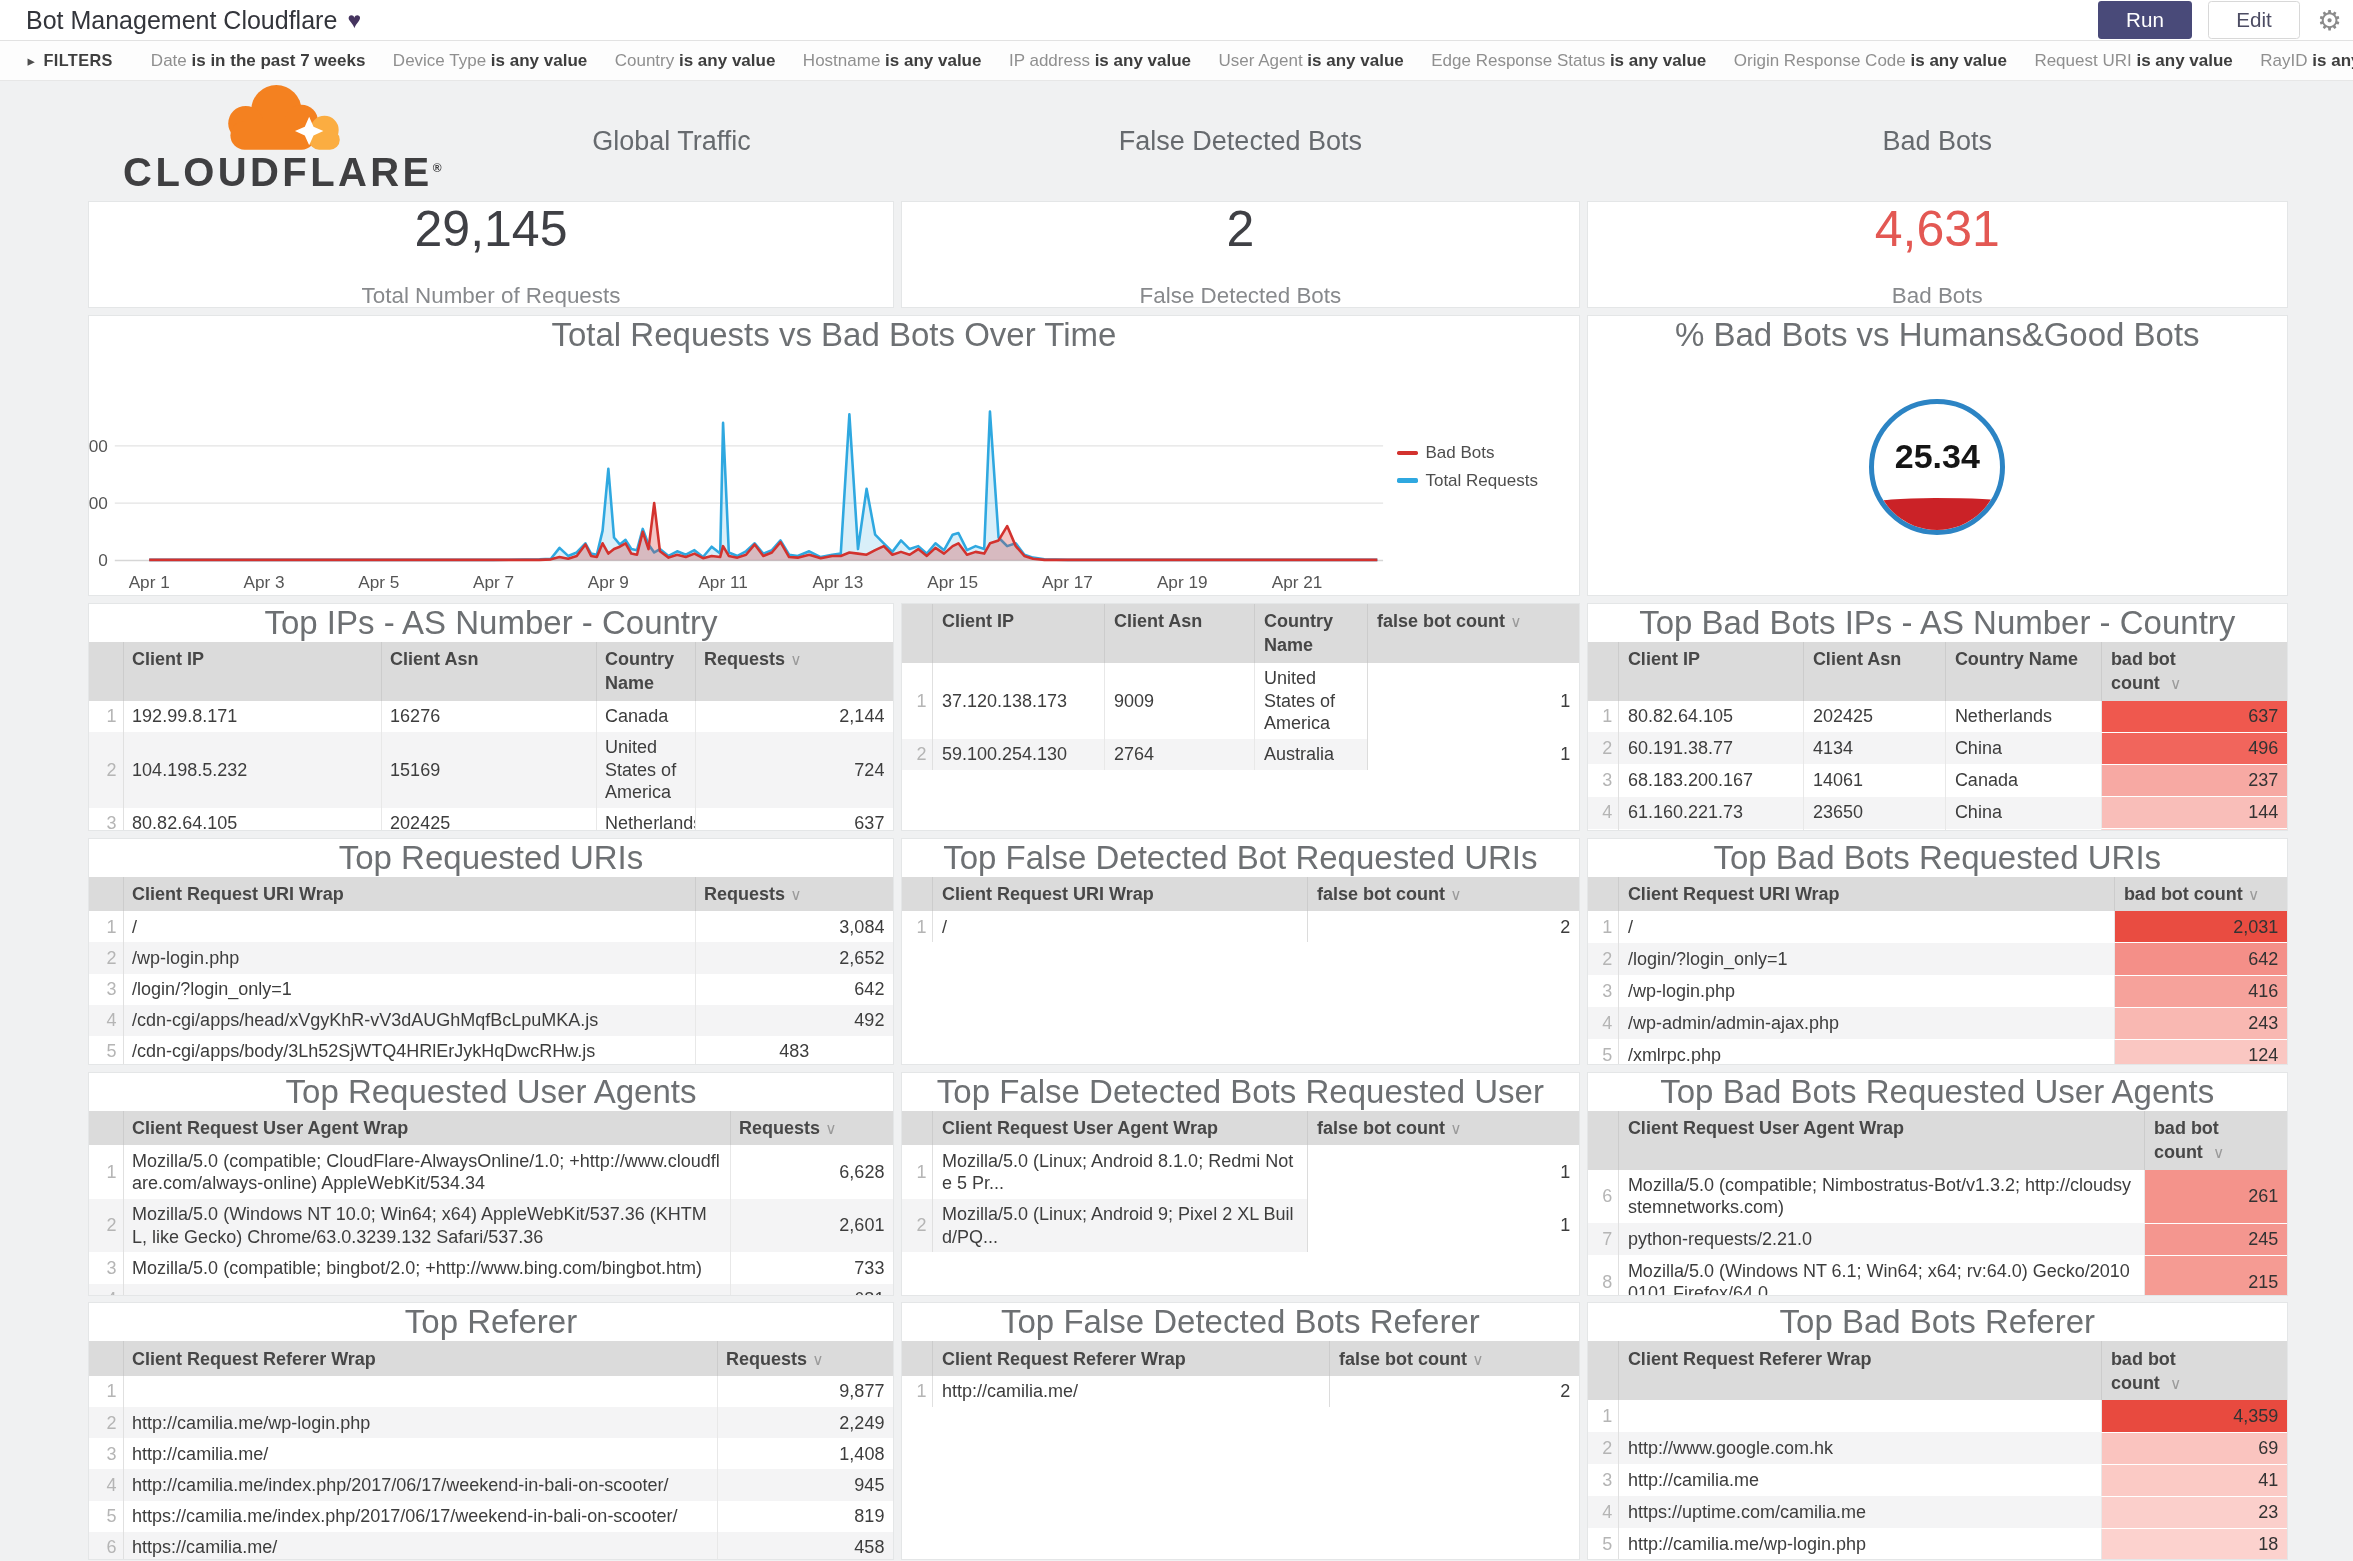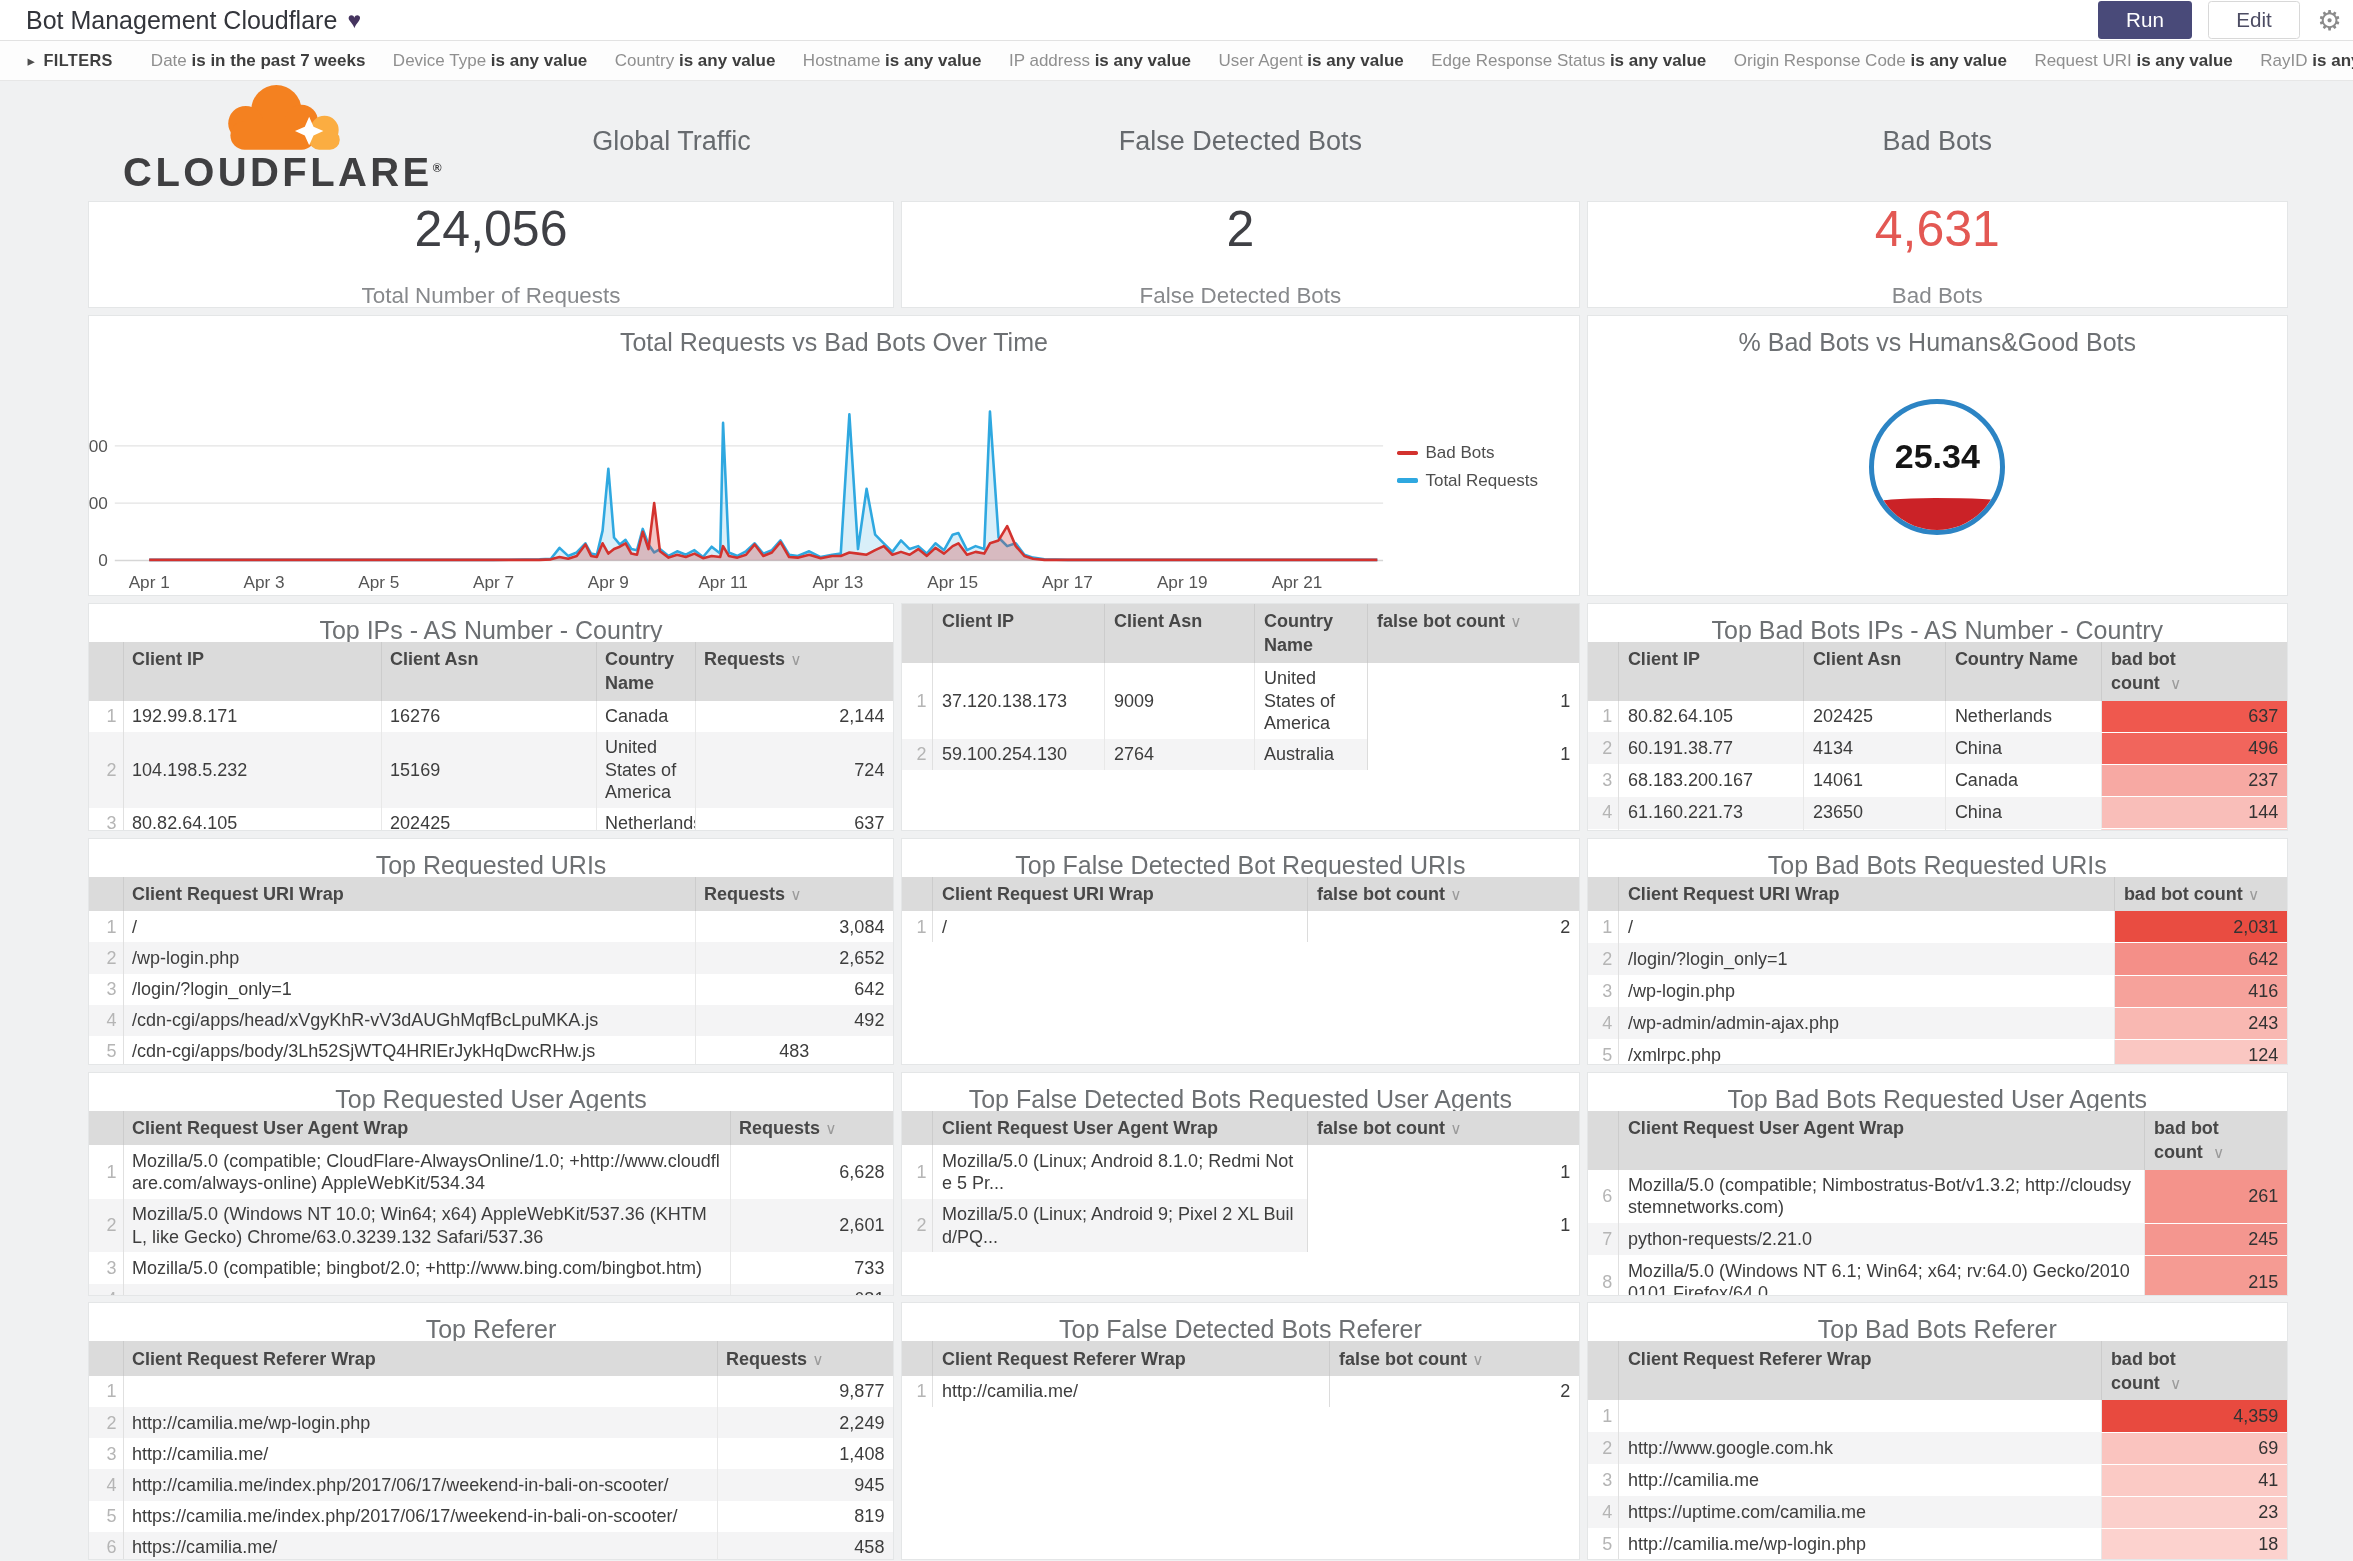--- a/index.html
+++ b/index.html
@@ -38,21 +38,21 @@
 
   .panel { background:#fff; border:0.9px solid #e4e6e7; overflow:hidden; position:relative; }
   .tile { height:107px; display:flex; flex-direction:column; align-items:center; justify-content:center; }
   .kpi-value { font-size:50px; color:#3f4045; }
   .kpi-value.red { color:#e35853; }
   .kpi-label { font-size:22.4px; color:#87898c; margin-top:25px; }
 
   .row-charts { margin-top:6.9px; }
   .chart-panel { grid-column:1 / 3; height:281px; }
   .gauge-panel { height:281px; }
-  .panel-title { font-size:25px; color:#6d7073; text-align:center; padding-top:12px; height:38px; overflow:hidden; }
+  .panel-title { font-size:33px; color:#6d7073; text-align:center; height:38px; overflow:hidden; }
   .chart-legend { position:absolute; right:41px; top:127px; }
   .legend-item { display:flex; align-items:center; margin-bottom:7.7px; cursor:pointer; }
   .legend-swatch { width:20.6px; height:4.3px; border-radius:1.7px; margin-right:7.7px; }
   .legend-label { font-size:17px; color:#4e4e4e; }
 
   .gauge-wrap { display:flex; justify-content:center; margin-top:45px; }
   .gauge-circle { width:136px; height:136px; border:5.2px solid #2c84c4; border-radius:50%; background:#fff; position:relative; overflow:hidden; }
   .gauge-fill { position:absolute; left:-1.7px; right:-1.7px; bottom:-1.7px; background:#cb2227; border-radius:48% 52% 0 0 / 16% 10% 0 0; }
   .gauge-value { position:absolute; left:0; right:0; top:33px; text-align:center; font-size:34px; font-weight:bold; color:#151515; }
 
@@ -109,21 +109,21 @@
     </div>
     <div class="cols">
       <div class="sec-title offset">Global Traffic</div>
       <div class="sec-title">False Detected Bots</div>
       <div class="sec-title">Bad Bots</div>
     </div>
   </div>
 
   <div class="cols">
     <div class="panel tile">
-      <div class="kpi-value">24,056</div>
+      <div class="kpi-value">29,145</div>
       <div class="kpi-label">Total Number of Requests</div>
     </div>
     <div class="panel tile">
       <div class="kpi-value">2</div>
       <div class="kpi-label">False Detected Bots</div>
     </div>
     <div class="panel tile">
       <div class="kpi-value red">4,631</div>
       <div class="kpi-label">Bad Bots</div>
     </div>

